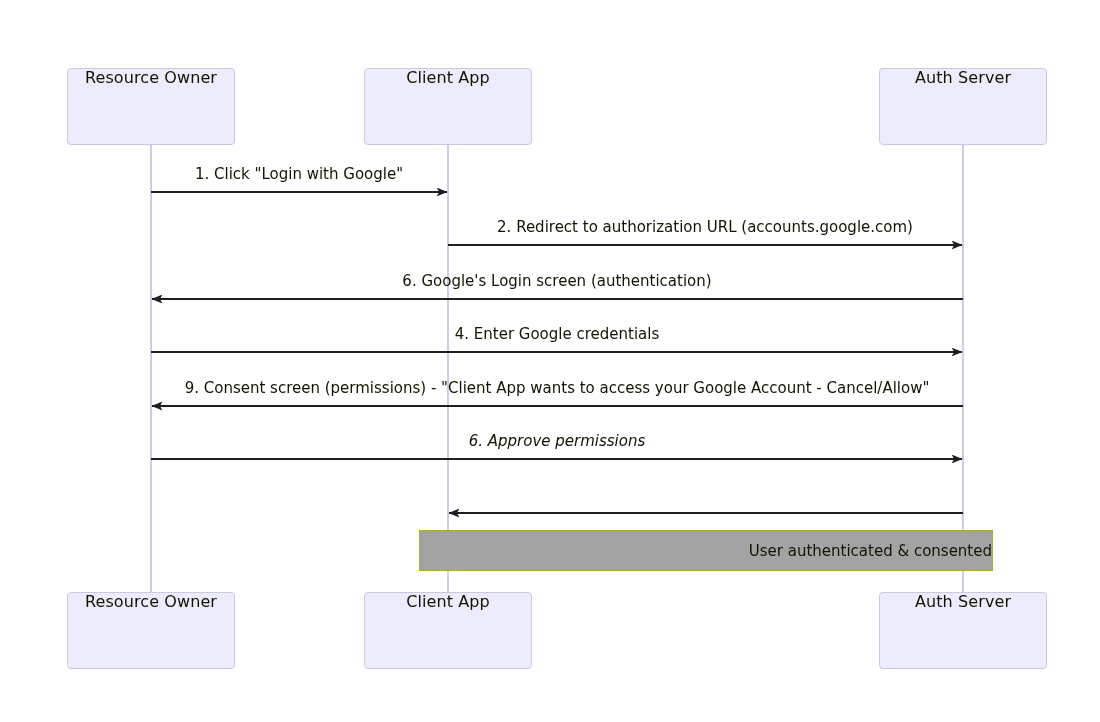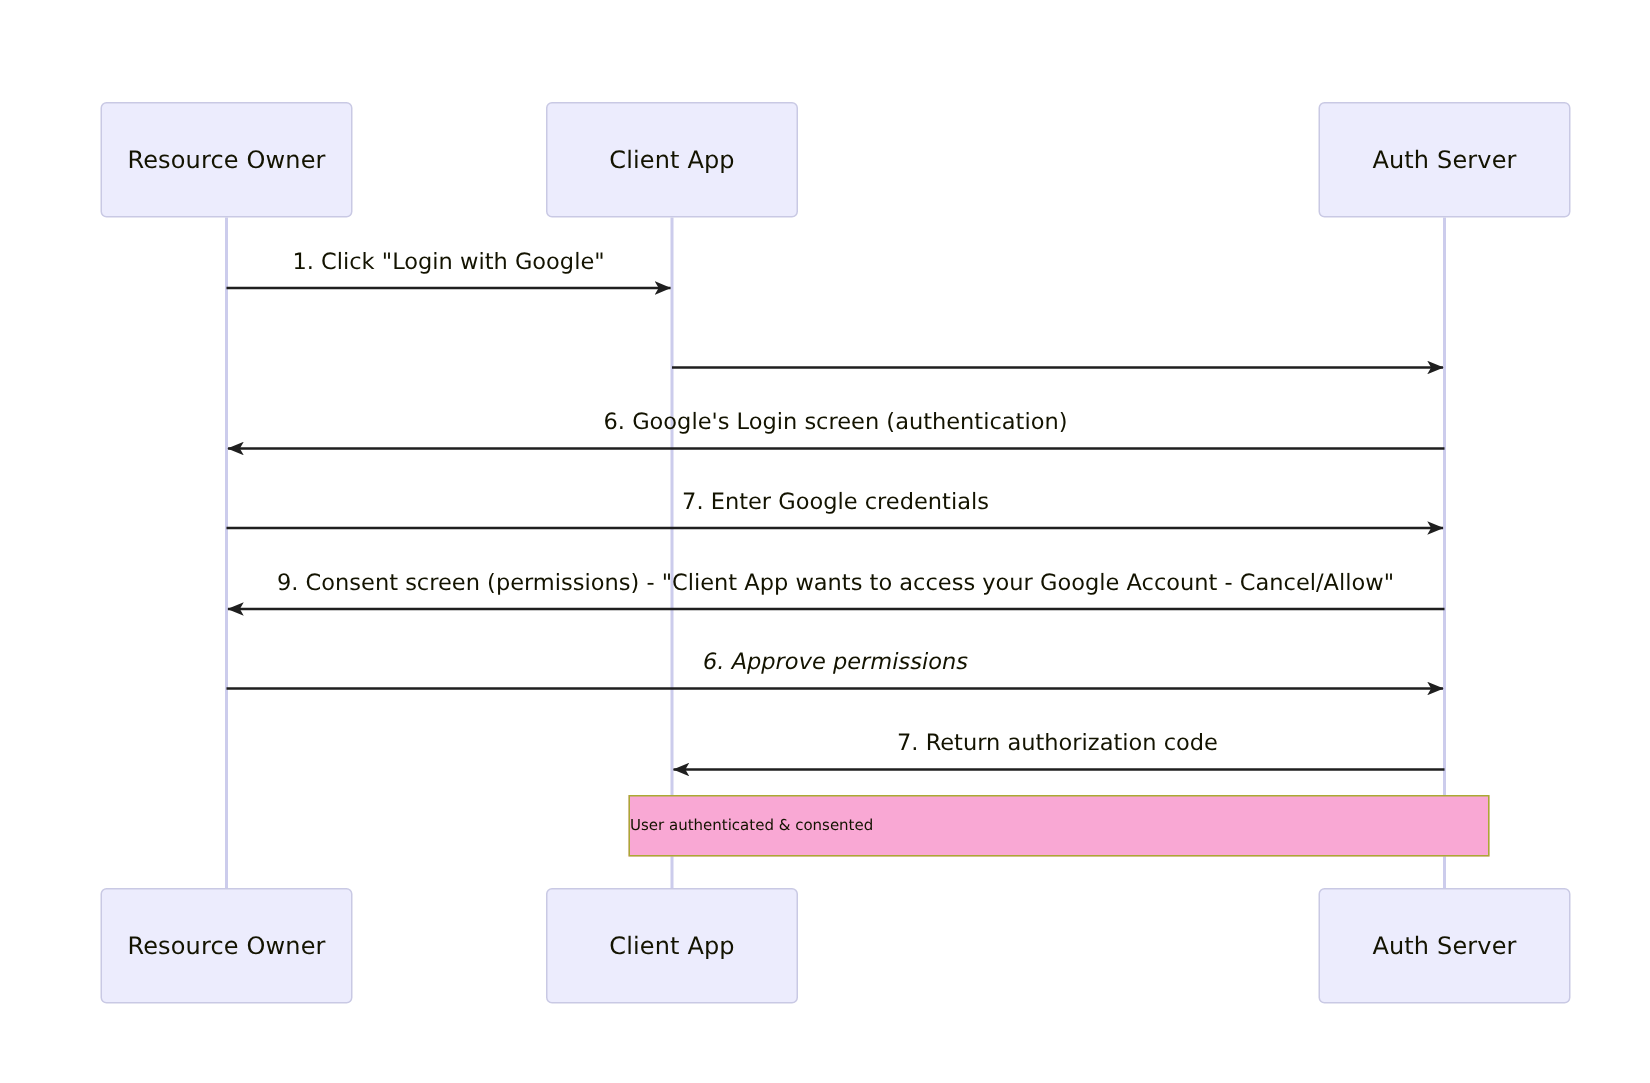--- a/index.html
+++ b/index.html
@@ -27,21 +27,20 @@
   svg.layer { pointer-events: none; }
 
   
   .participant-box {
     position: absolute;
     box-sizing: border-box;
     background: #ececfd;
     border: 1px solid #c9c9e4;
     border-radius: 4px;
     display: flex;
-    align-items: center;
     justify-content: center;
     color: #131300;
     font-size: 16px;
     line-height: 1.1;
     letter-spacing: 0.1px;
     text-align: center;
   }
 
   
   .msg-label {
@@ -51,27 +50,27 @@
     line-height: 1.2;
     white-space: nowrap;
     text-align: center;
     transform: translateX(-50%);
   }
 
   
   .note-box {
     position: absolute;
     box-sizing: border-box;
-    background: #f9a8d4;
+    background: #a3a3a3;
     border: 1px solid #aaaa33;
     display: flex;
     align-items: center;
-    justify-content: flex-start;
+    justify-content: flex-end;
     color: #131300;
-    font-size: 10px;
+    font-size: 15px;
     line-height: 1.2;
     text-align: center;
   }
 </style>
 </head>
 <body>
 
 <div id="diagram-root">
 
   <svg class="layer" id="wire-layer" width="1100" height="722" viewBox="0 0 1100 722">
@@ -112,23 +111,23 @@
       <div class="participant-box" style="left: 364px; top: 592px; width: 168px; height: 77px;">
         <span>Client App</span>
       </div>
       <div class="participant-box" style="left: 879px; top: 68px; width: 168px; height: 77px;">
         <span>Auth Server</span>
       </div>
       <div class="participant-box" style="left: 879px; top: 592px; width: 168px; height: 77px;">
         <span>Auth Server</span>
       </div>
       <div class="msg-label" style="left: 299px; top: 165px;">1. Click "Login with Google"</div>
+      <div class="msg-label" style="left: 705px; top: 218px;">2. Redirect to authorization URL (accounts.google.com)</div>
       <div class="msg-label" style="left: 557px; top: 272px;">6. Google's Login screen (authentication)</div>
-      <div class="msg-label" style="left: 557px; top: 325px;">7. Enter Google credentials</div>
+      <div class="msg-label" style="left: 557px; top: 325px;">4. Enter Google credentials</div>
       <div class="msg-label" style="left: 557px; top: 379px;">9. Consent screen (permissions) - "Client App wants to access your Google Account - Cancel/Allow"</div>
       <div class="msg-label" style="left: 557px; top: 432px; font-style: italic;">6. Approve permissions</div>
-      <div class="msg-label" style="left: 705px; top: 486px;">7. Return authorization code</div>
       <div class="note-box" style="left: 419px; top: 530px; width: 574px; height: 41px;">
         <span>User authenticated &amp; consented</span>
       </div>
     </div>
 
 </div>
 
 </body></html>

